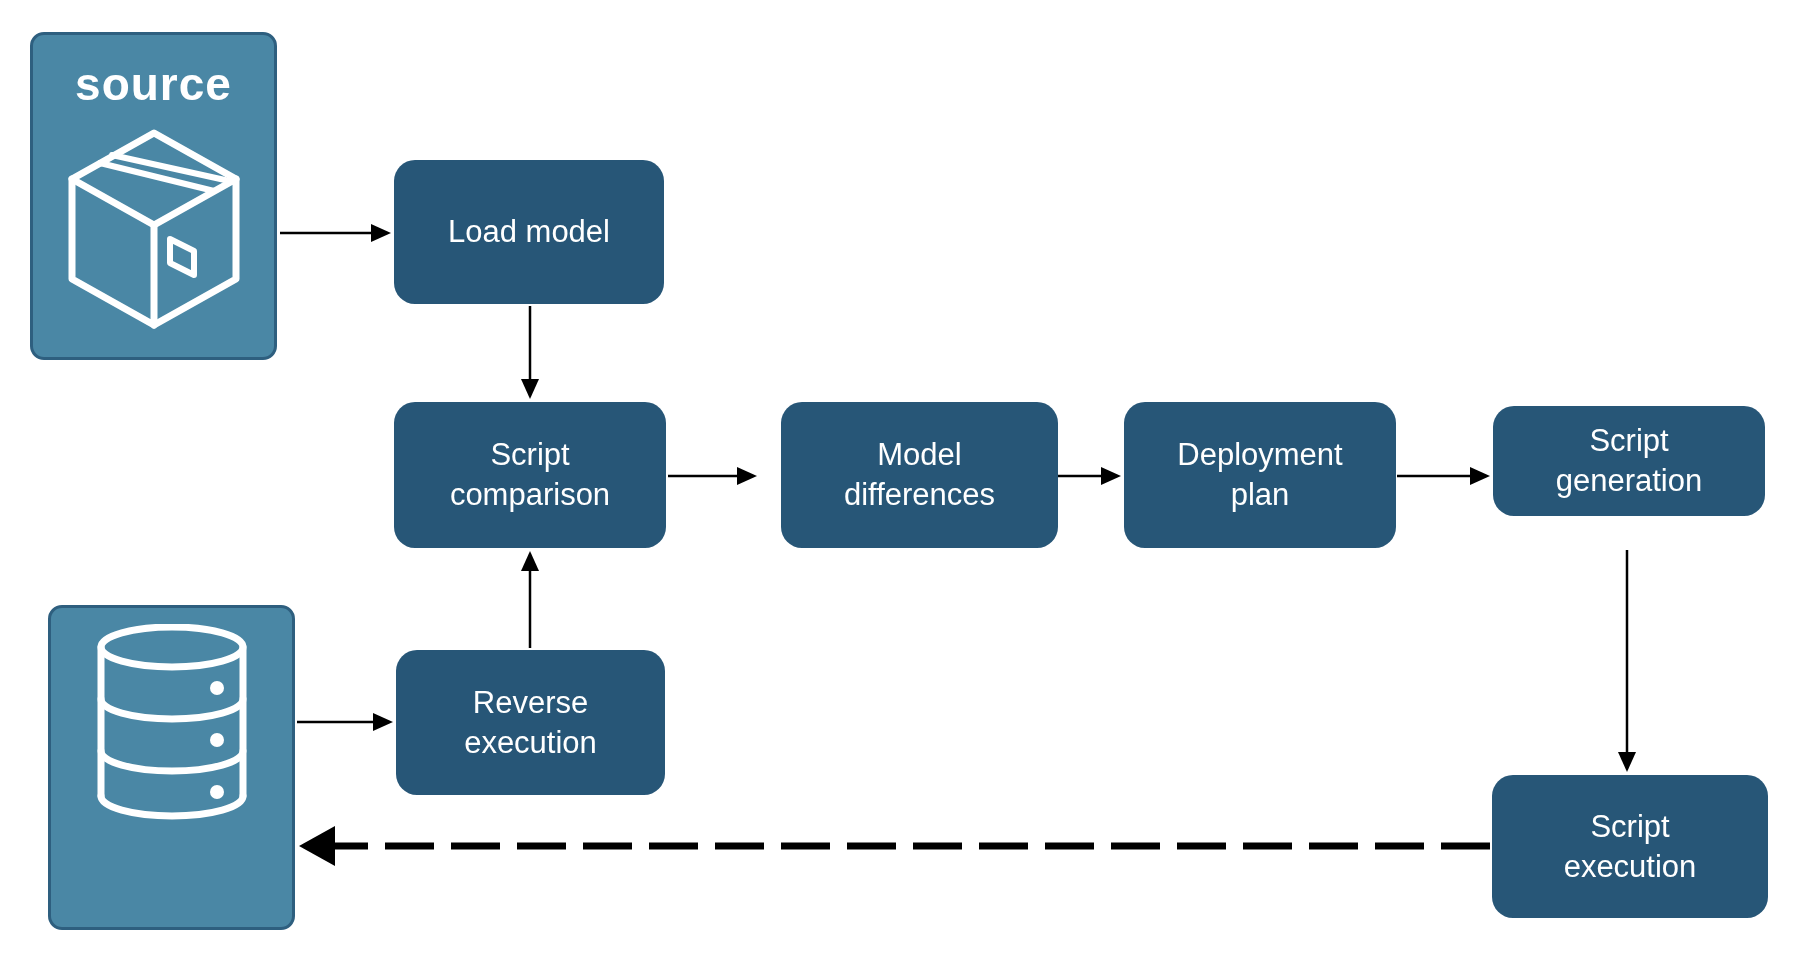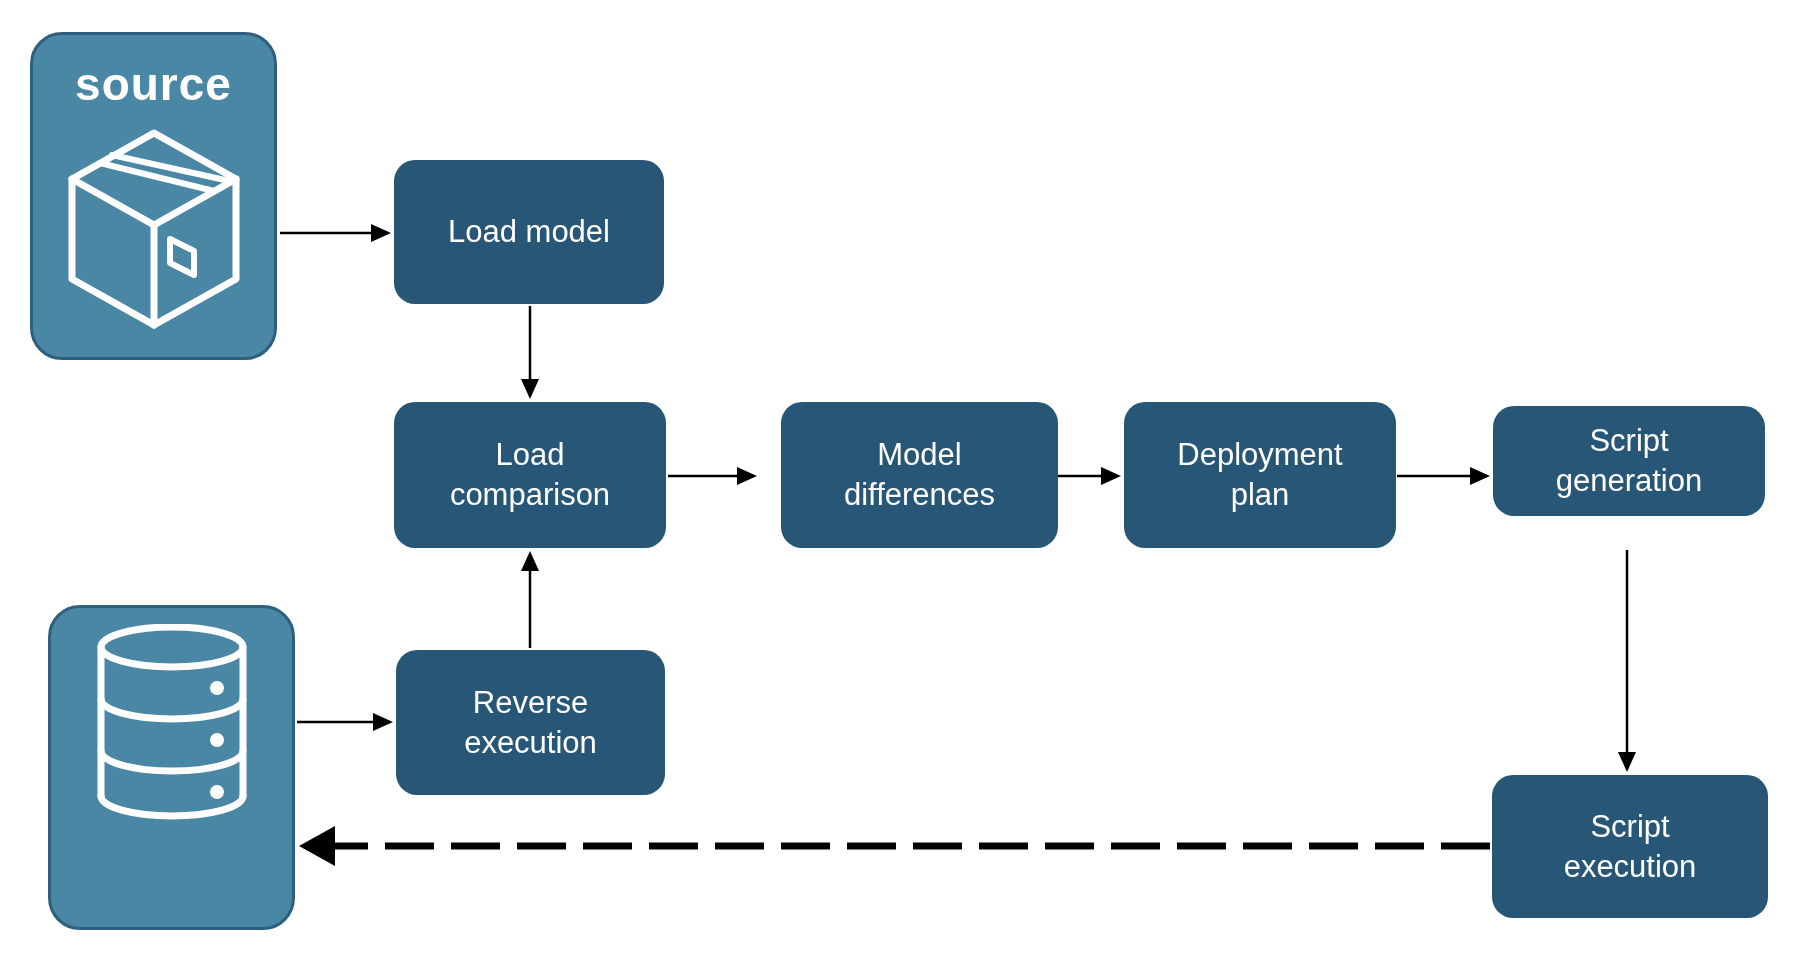--- a/index.html
+++ b/index.html
@@ -29,21 +29,21 @@
   .connector-layer line.dashed {
     stroke: var(--arrow_color, #000);
     stroke-width: 7;
     stroke-dasharray: 49 17;
   }
   .endpoint {
     position: absolute;
     box-sizing: border-box;
     background: var(--endpoint_fill, #4a87a5);
     border: 3px solid var(--endpoint_border, #2e5f7f);
-    border-radius: 32px;
+    border-radius: 14px;
     display: flex;
     flex-direction: column;
     align-items: center;
   }
   .endpoint-label {
     margin-top: 22px;
     font-size: 46px;
     font-weight: 700;
     letter-spacing: 1px;
     color: var(--label_color, #fff);
@@ -130,20 +130,20 @@
       <path stroke-width="7" d="M4,172 A71,20 0 0 0 146,172"></path>
       <path stroke-width="7" d="M4,75 A71,20 0 0 0 146,75"></path>
       <path stroke-width="7" d="M4,127 A71,20 0 0 0 146,127"></path>
       <circle cx="120" cy="64" r="7"></circle>
       <circle cx="120" cy="116" r="7"></circle>
       <circle cx="120" cy="168" r="7"></circle>
     </svg>
   </div>
 
   <div class="step" id="step-load-model">Load model</div>
-  <div class="step" id="step-model-comparison">Load comparison</div>
+  <div class="step" id="step-model-comparison">Script comparison</div>
   <div class="step" id="step-model-differences">Model differences</div>
   <div class="step" id="step-deployment-plan">Deployment plan</div>
   <div class="step" id="step-script-generation">Script generation</div>
   <div class="step" id="step-reverse-engineer">Reverse execution</div>
   <div class="step" id="step-script-execution">Script execution</div>
 
 </div>
 
 </body></html>

